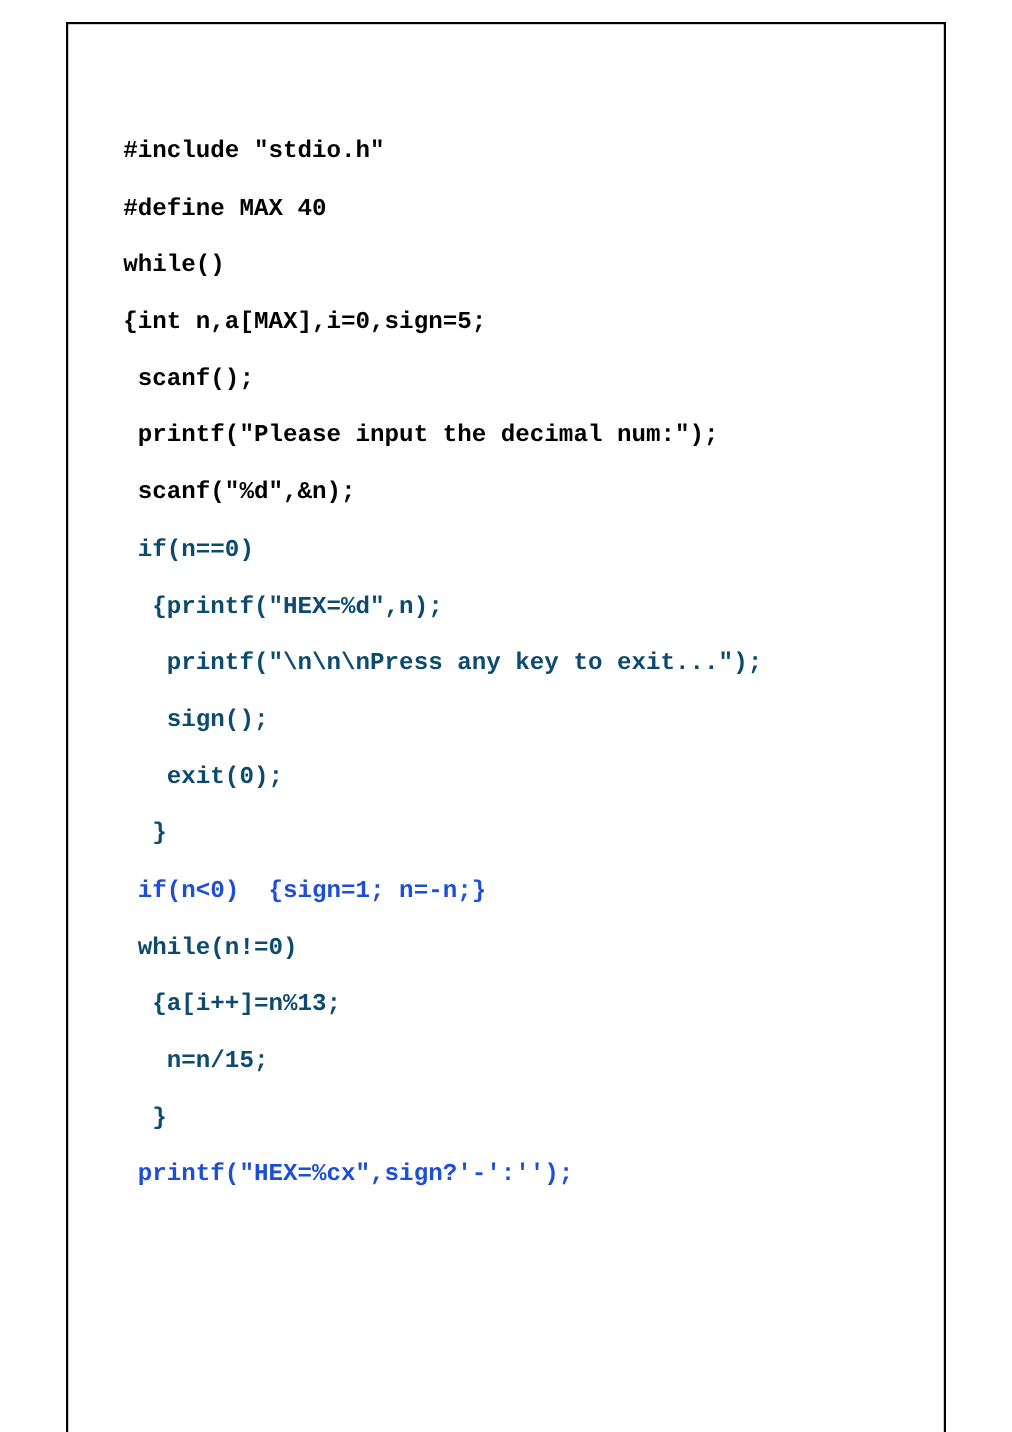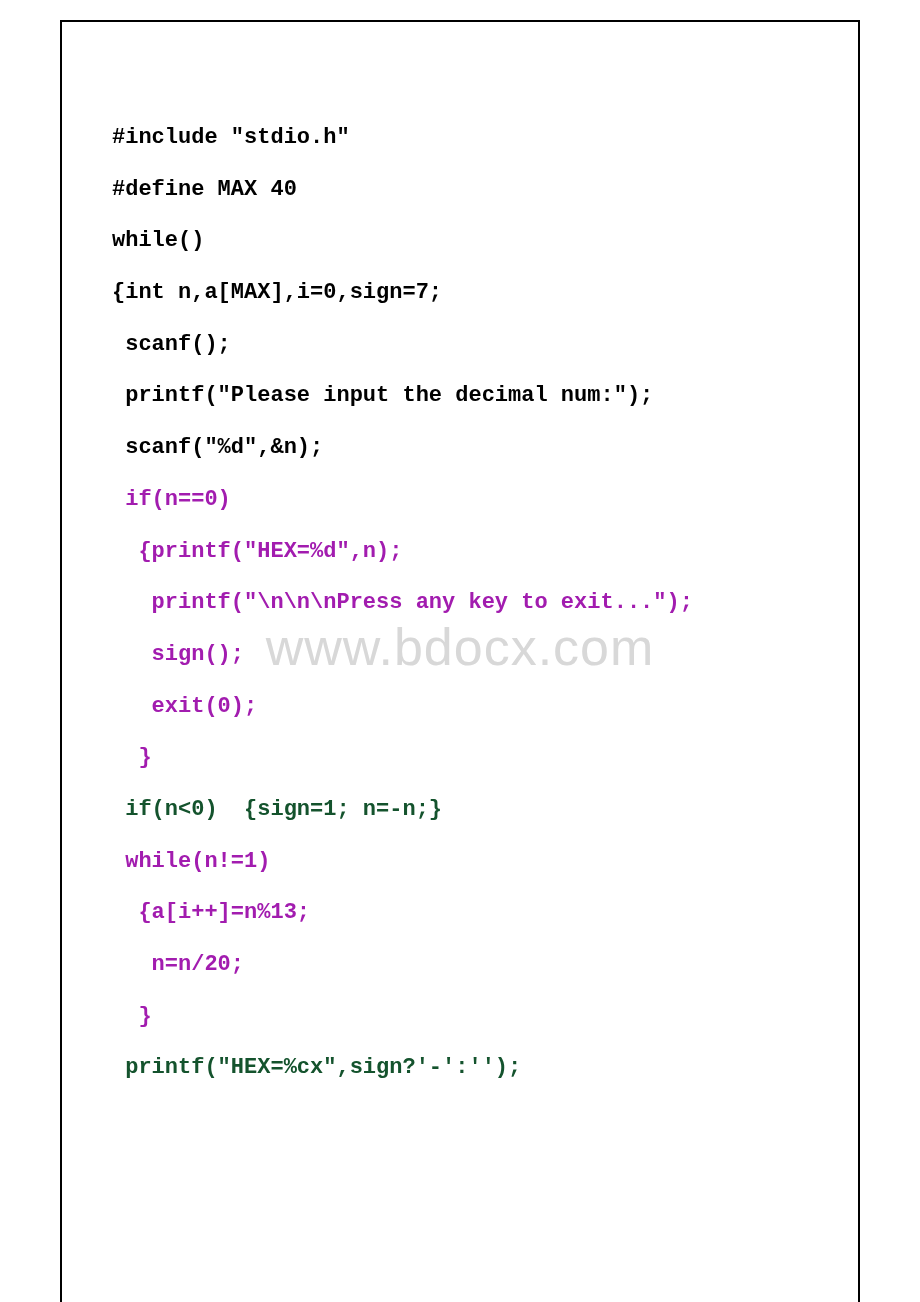--- a/index.html
+++ b/index.html
@@ -20,55 +20,54 @@
   }
   .code {
     font-size: 22px;
     font-weight: bold;
     line-height: 2.35;
     white-space: pre;
     color: #000;
     position: relative;
     z-index: 2;
   }
-  .blue { color: #a21caf; }
-  .red { color: #14532d; }
+  .blue { color: #0c4a6e; }
+  .red { color: #1d4ed8; }
   .black { color: #000000; }
   .watermark {
     position: absolute;
     top: 595px;
     left: 0;
     width: 100%;
     text-align: center;
     font-family: Arial, Helvetica, sans-serif;
     font-size: 52px;
     color: #d8d8d8;
     letter-spacing: 1px;
     z-index: 1;
     font-weight: normal;
     pointer-events: none;
   }
 </style>
 </head>
 <body>
 
 <div class="page">
-  <div class="watermark">www.bdocx.com</div>
   <div class="code"><span class="black">#include "stdio.h"</span>
 <span class="black">#define MAX 40</span>
 <span class="black">while()</span>
-<span class="black">{int n,a[MAX],i=0,sign=7;</span>
+<span class="black">{int n,a[MAX],i=0,sign=5;</span>
 <span class="black"> scanf();</span>
 <span class="black"> printf("Please input the decimal num:");</span>
 <span class="black"> scanf("%d",&amp;n);</span>
 <span class="blue"> if(n==0)</span>
 <span class="blue">  {printf("HEX=%d",n);</span>
 <span class="blue">   printf("\n\n\nPress any key to exit...");</span>
 <span class="blue">   sign();</span>
 <span class="blue">   exit(0);</span>
 <span class="blue">  }</span>
 <span class="red"> if(n&lt;0)  {sign=1; n=-n;}</span>
-<span class="blue"> while(n!=1)</span>
+<span class="blue"> while(n!=0)</span>
 <span class="blue">  {a[i++]=n%13;</span>
-<span class="blue">   n=n/20;</span>
+<span class="blue">   n=n/15;</span>
 <span class="blue">  }</span>
 <span class="red"> printf("HEX=%cx",sign?'-':'');</span></div>
 </div>
 
 </body></html>

